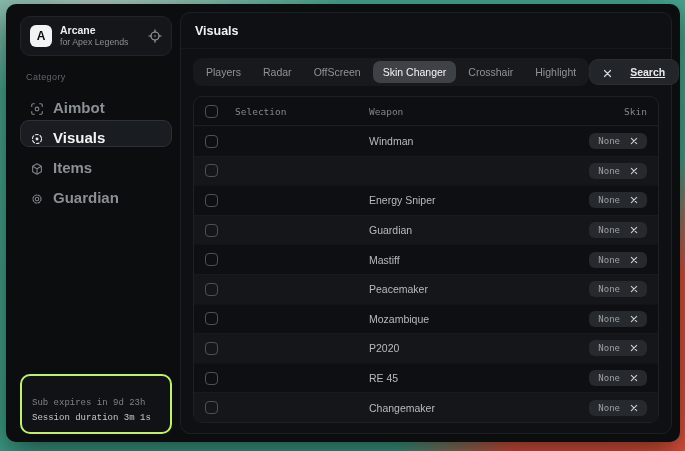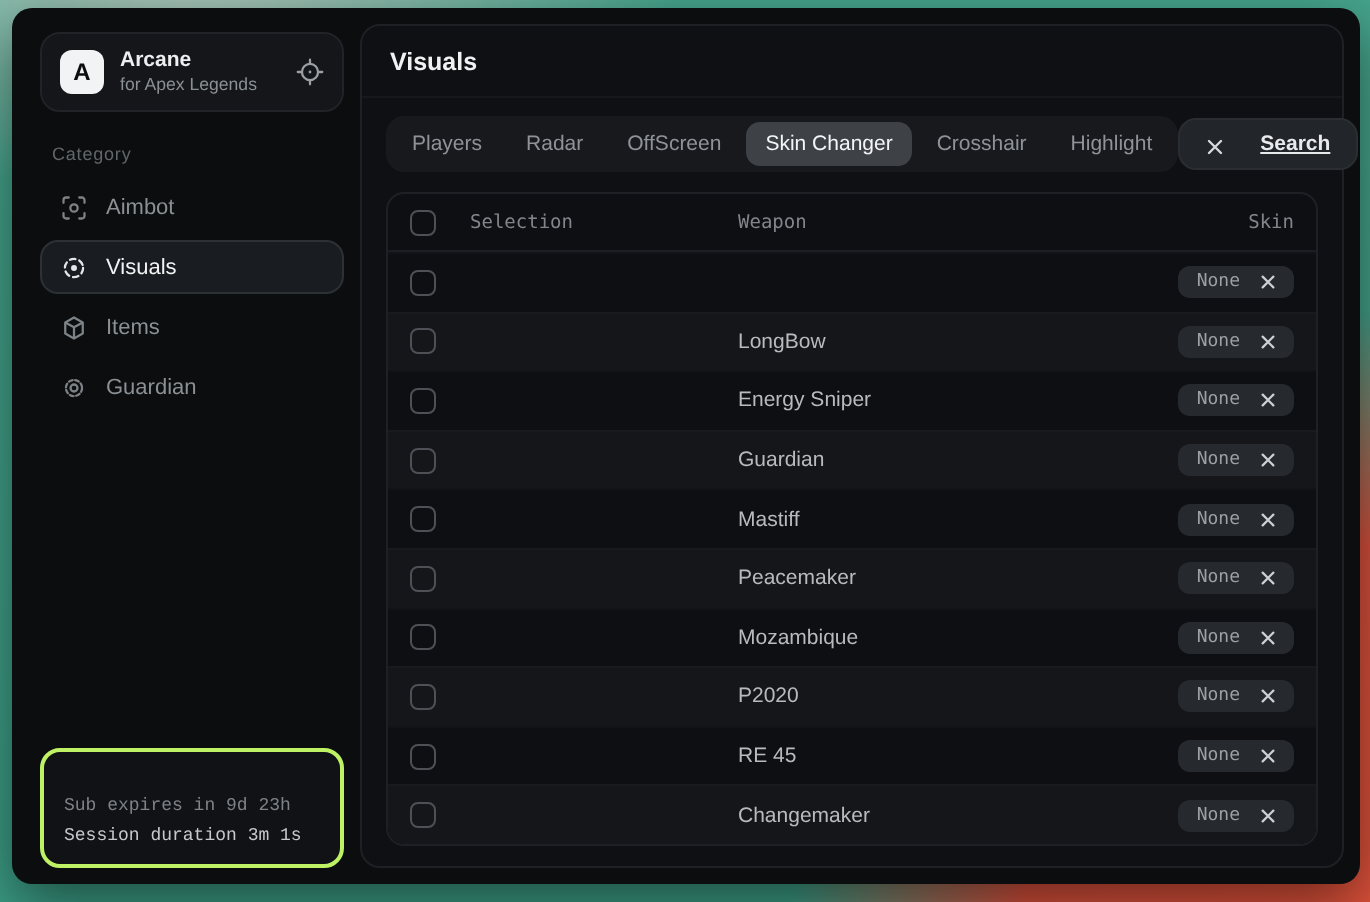--- a/index.html
+++ b/index.html
@@ -26,23 +26,23 @@
   }
   .logo {
     width:22px; height:22px; border-radius:6px; background:#f2f3f4; color:#0b0d0f;
     display:grid; place-items:center; font-weight:bold; font-size:12px; flex:0 0 auto;
   }
   .app-name { font-size:10.5px; font-weight:bold; color:#eceef0; line-height:1.25; }
   .app-sub  { font-size:8.8px; color:#8b9094; line-height:1.25; }
   .hdr-icon { margin-left:auto; color:#9ba0a4; display:flex; }
   .cat-label { font-size:9px; color:#61666a; margin:16px 4px 8px 6px; letter-spacing:.4px; }
   .side-item {
-    display:flex; align-items:center; gap:9px; height:27px; padding:0 9px;
+    display:flex; align-items:flex-end; gap:9px; height:27px; padding:0 9px;
     border-radius:9px; border:1px solid transparent; margin-bottom:3px;
-    color:#8b9094; font-size:11px; cursor:default;
+    color:#8b9094; font-size:15px; cursor:default;font-weight:bold;
   }
   .side-item .icn { display:flex; color:#7d8286; }
   .side-item.active { background:#191c20; border-color:#2d3135; color:#f2f3f5; }
   .side-item.active .icn { color:#e4e6e8; }
   .side-footer {
     margin-top:auto; background:#101215; border:2px solid #bef264; border-radius:10px;
     padding:20px 10px 7px; font-family:Liberation Mono, monospace;
   }
   .sf1 { font-size:9px; color:#7e8387; line-height:1.7; }
   .sf2 { font-size:9px; color:#c6c9cc; line-height:1.5; }
@@ -188,33 +188,33 @@
       <div class="thead">
         <span class="checkbox"></span>
         <span>Selection</span>
         <span>Weapon</span>
         <span class="th-right">Skin</span>
       </div>
       <div class="tbody" id="table-body">
           <div class="trow">
     <span class="checkbox"></span>
     <span></span>
-    <span class="badge">
-      <span>None</span>
-      <span class="icn">
-        <svg width="8" height="8" viewBox="0 0 12 12" fill="none" stroke="currentColor" stroke-width="1.7" stroke-linecap="round">
-                  <path d="M2 2l8 8M10 2l-8 8"></path>
-                </svg>
-      </span>
-    </span>
-  </div>
-          <div class="trow">
-    <span class="checkbox"></span>
-    <span></span>
-    <span class="weapon">LongBow</span>
+    <span class="weapon">Windman</span>
+    <span class="badge">
+      <span>None</span>
+      <span class="icn">
+        <svg width="8" height="8" viewBox="0 0 12 12" fill="none" stroke="currentColor" stroke-width="1.7" stroke-linecap="round">
+                  <path d="M2 2l8 8M10 2l-8 8"></path>
+                </svg>
+      </span>
+    </span>
+  </div>
+          <div class="trow">
+    <span class="checkbox"></span>
+    <span></span>
     <span class="badge">
       <span>None</span>
       <span class="icn">
         <svg width="8" height="8" viewBox="0 0 12 12" fill="none" stroke="currentColor" stroke-width="1.7" stroke-linecap="round">
                   <path d="M2 2l8 8M10 2l-8 8"></path>
                 </svg>
       </span>
     </span>
   </div>
           <div class="trow">

